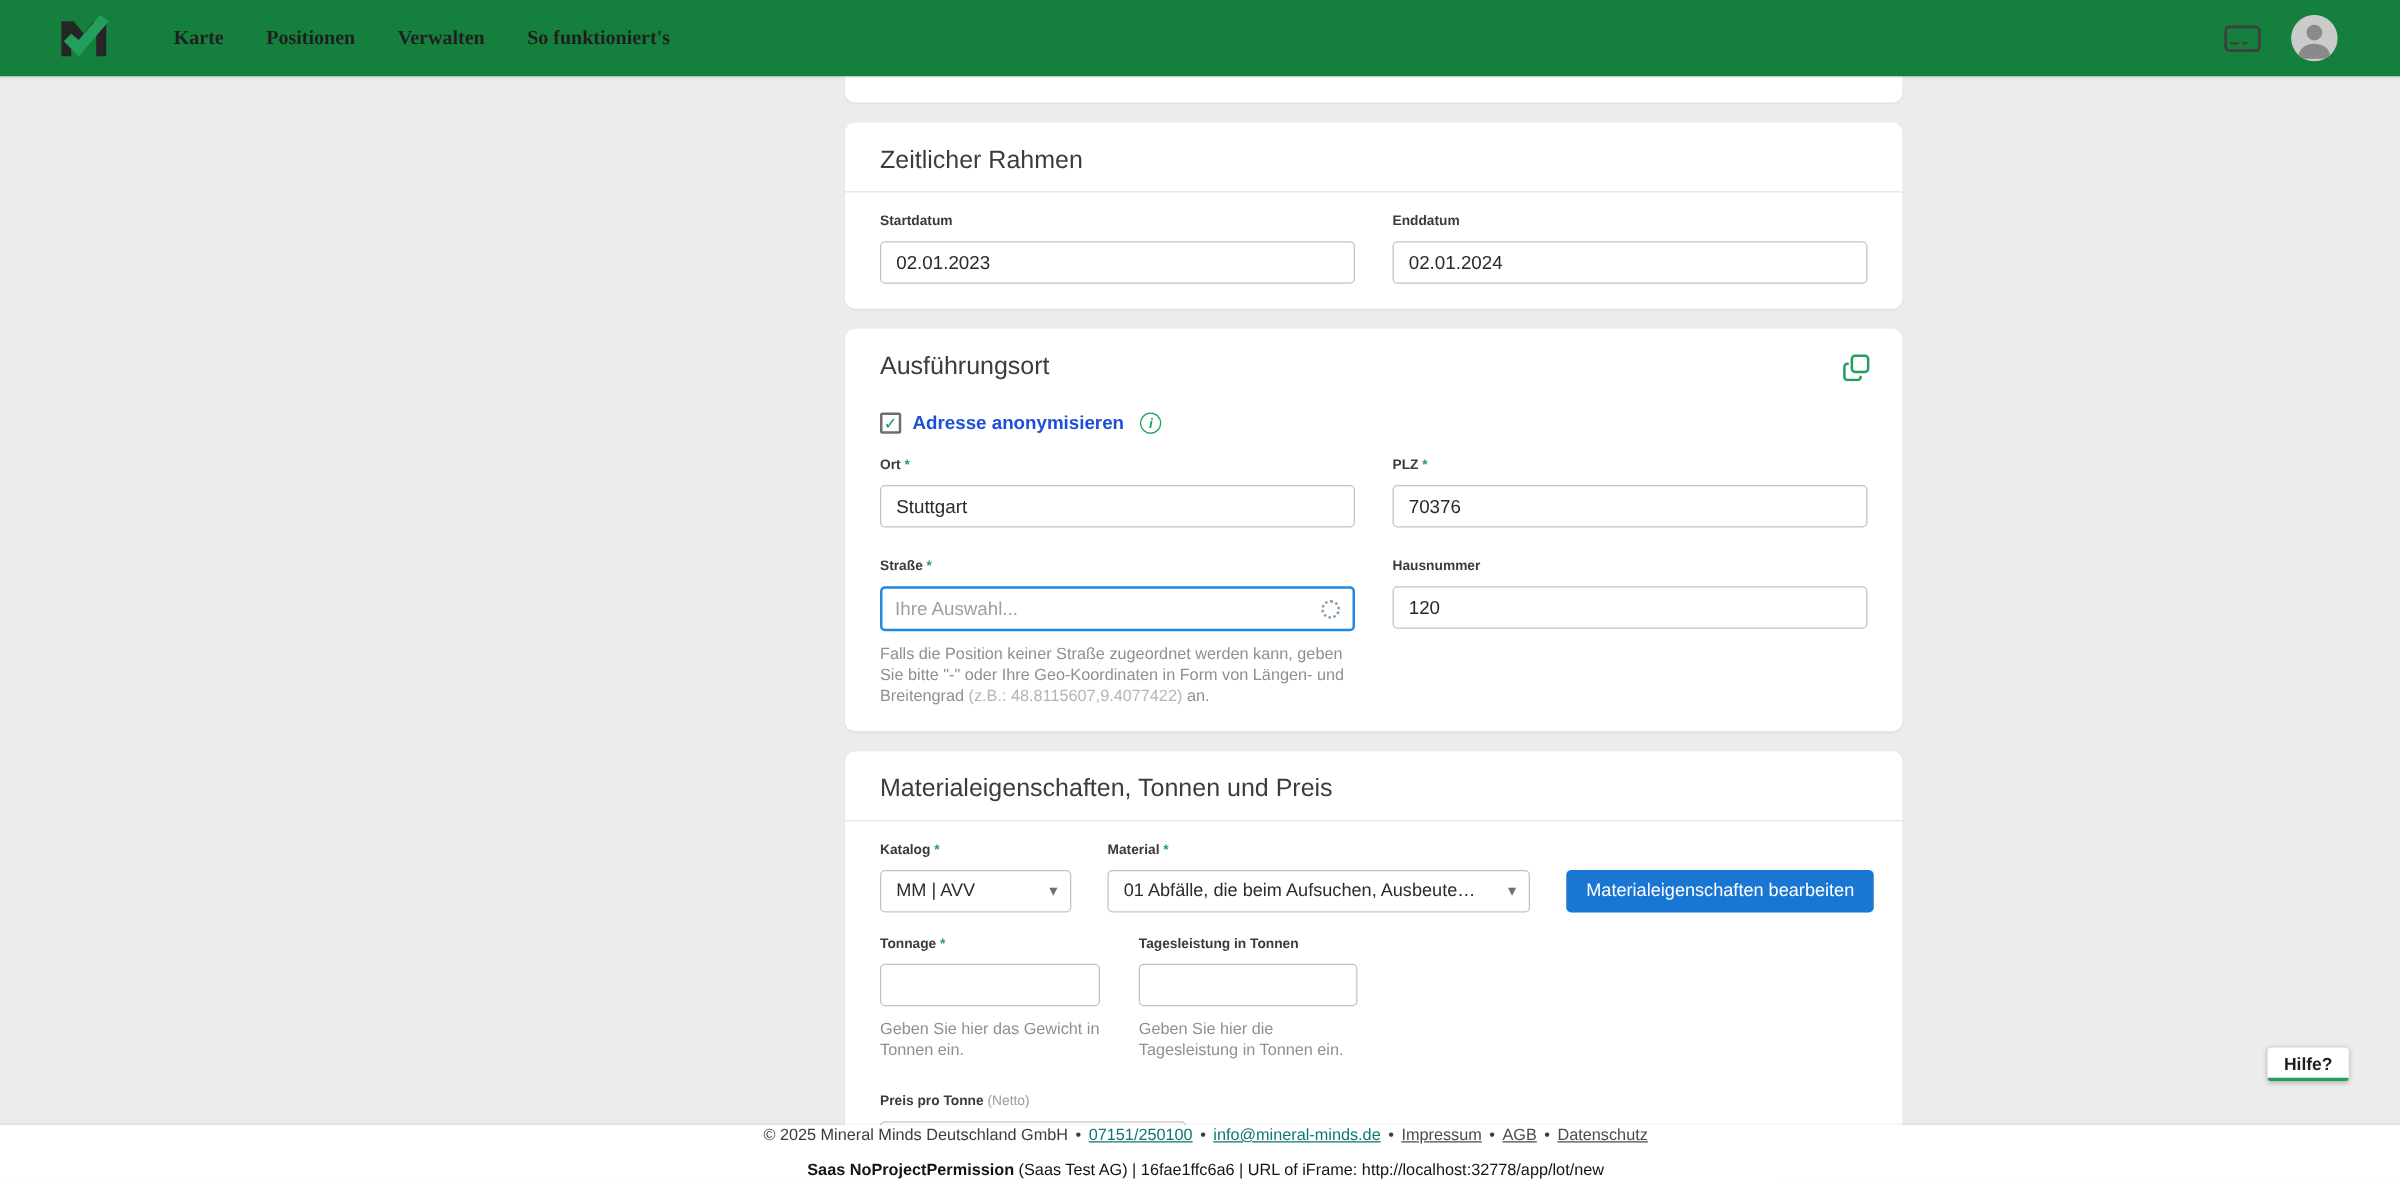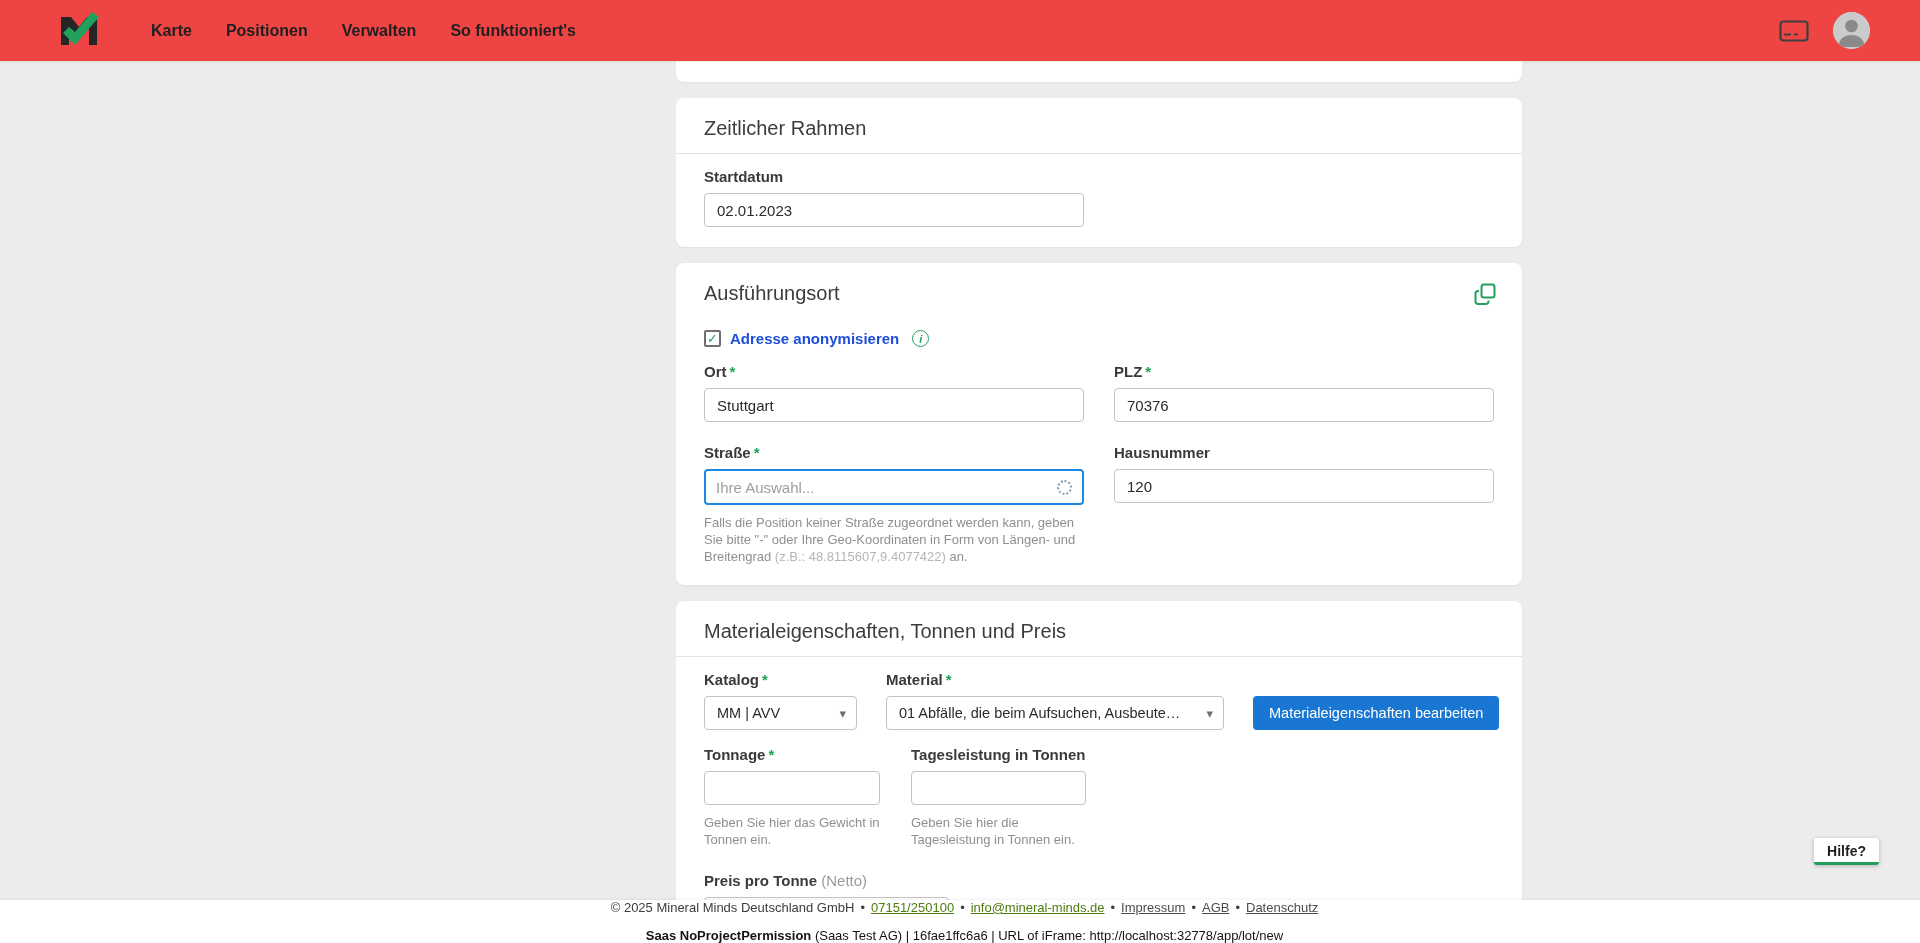--- a/index.html
+++ b/index.html
@@ -8,24 +8,25 @@
     font-family:"Liberation Sans","DejaVu Sans",sans-serif;
     background:#ececec;
     overflow:hidden;
     position:relative;
     color:#2b2b2b;
   }
 
   
   .navbar {
     position:relative; z-index:5;
-    height:61px; background:#ef4444;
+    height:61px; background:#15803d;
     display:flex; align-items:center;
-    padding:0 50px 0 57px;
+    padding:0 50px 0 45px;
     box-shadow:0 1px 2px rgba(0,0,0,.08);
+    font-family:Liberation Serif, serif;
   }
   .logo { width:44px; height:40px; margin-right:50px; cursor:pointer; flex:0 0 auto; }
   .nav-links { display:flex; gap:34px; align-items:center; }
   .nav-link { font-size:16px; font-weight:700; color:#1f1f1f; cursor:pointer; white-space:nowrap; }
   .nav-right { margin-left:auto; display:flex; align-items:center; gap:24px; }
   .icon-btn { display:flex; align-items:center; justify-content:center; cursor:pointer; }
   .avatar { width:37px; height:37px; border-radius:50%; background:#cbcbcb; overflow:hidden; cursor:pointer; }
 
   
   .main-col { position:absolute; left:676px; top:61px; width:846px; z-index:1; }
@@ -33,21 +34,21 @@
     background:#fff; border-radius:8px; position:relative;
     box-shadow:0 1px 2px rgba(0,0,0,.05);
     margin-top:16px;
   }
   .card-partial { height:21px; border-radius:0 0 8px 8px; margin-top:0; }
   .card-title { font-size:20px; font-weight:500; color:#3c3c3c; padding:19px 28px 13px; }
   .hr { height:1px; background:#e4e4e4; }
   .card-body { padding:14px 28px 20px; }
   .row2 { display:grid; grid-template-columns:1fr 1fr; column-gap:30px; }
 
-  .field-label { display:block; font-size:15px; font-weight:700; color:#3a3a3a; margin-bottom:7px; line-height:18px; }
+  .field-label { display:block; font-size:11px; font-weight:700; color:#3a3a3a; margin-bottom:7px; line-height:18px; }
   .req { color:#21a05d; font-weight:700; margin-left:3px; }
   .label-suffix { color:#9b9b9b; font-weight:400; }
 
   .tb {
     width:100%; height:34px;
     border:1px solid #c3c3c3; border-radius:4px;
     padding:0 12px; font-size:15px; color:#2b2b2b;
     background:#fff; outline:none; font-family:inherit;
   }
   .tb::placeholder { color:#9f9f9f; }
@@ -118,21 +119,21 @@
   
   .footer {
     position:fixed; left:0; bottom:0; width:1920px; height:43px;
     background:#fff; z-index:20;
     display:flex; align-items:center; justify-content:space-between;
     padding:0 28px 0 37px; font-size:13px; color:#3c3c3c;
     box-shadow:0 -1px 2px rgba(0,0,0,.06);
     flex-direction:column;
   }
   .f-left { display:flex; align-items:center; gap:6px; white-space:nowrap; }
-  .lnk-g { color:#4d7c0f; text-decoration:underline; cursor:pointer; }
+  .lnk-g { color:#0f766e; text-decoration:underline; cursor:pointer; }
   .lnk { color:#4b4b4b; text-decoration:underline; cursor:pointer; }
   .f-right { color:#141414; white-space:nowrap; }
   .f-right b { font-weight:700; }
 
   .help-btn {
     position:fixed; right:41px; bottom:78px; z-index:21;
     background:#fff; border:none; border-bottom:3px solid #21a05d; border-radius:3px;
     box-shadow:0 1px 4px rgba(0,0,0,.25);
     padding:5px 13px 3px; font-size:14px; font-weight:700; color:#1f1f1f;
     font-family:inherit; cursor:pointer;
@@ -180,20 +181,26 @@
     <h2 class="card-title">Zeitlicher Rahmen</h2>
     <div class="hr"></div>
     <div class="card-body">
       <div class="row2">
         <div class="field">
           <label class="field-label">
             <span>Startdatum</span>
           </label>
           <input class="tb" type="text" value="02.01.2023" style="">
         </div>
+        <div class="field">
+          <label class="field-label">
+            <span>Enddatum</span>
+          </label>
+          <input class="tb" type="text" value="02.01.2024" style="">
+        </div>
       </div>
     </div>
   </section>
 
   <section class="card">
     <h2 class="card-title">Ausführungsort</h2>
     <span class="copy-icon">
       <svg width="22" height="22" viewBox="0 0 22 22" fill="none">
         <rect x="7.5" y="1.5" width="13" height="13" rx="2.5" stroke="#21a05d" stroke-width="2"></rect>
         <path d="M14.5 17.5 v1 a2.5 2.5 0 0 1 -2.5 2.5 h-8 a2.5 2.5 0 0 1 -2.5 -2.5 v-8 a2.5 2.5 0 0 1 2.5 -2.5 h1" stroke="#21a05d" stroke-width="2"></path>

